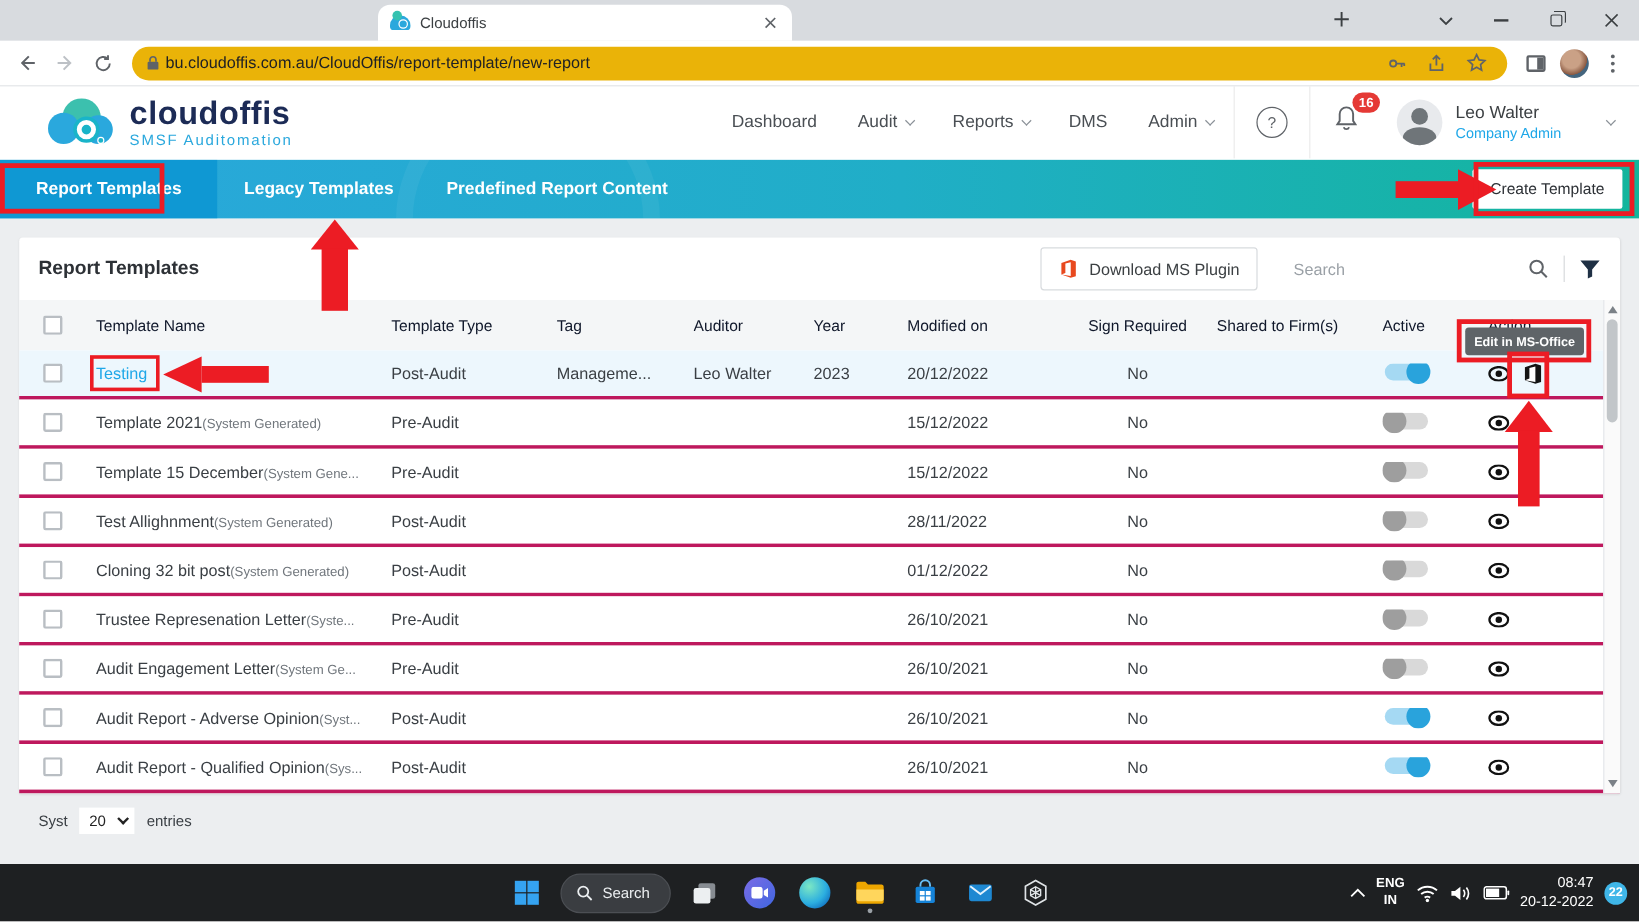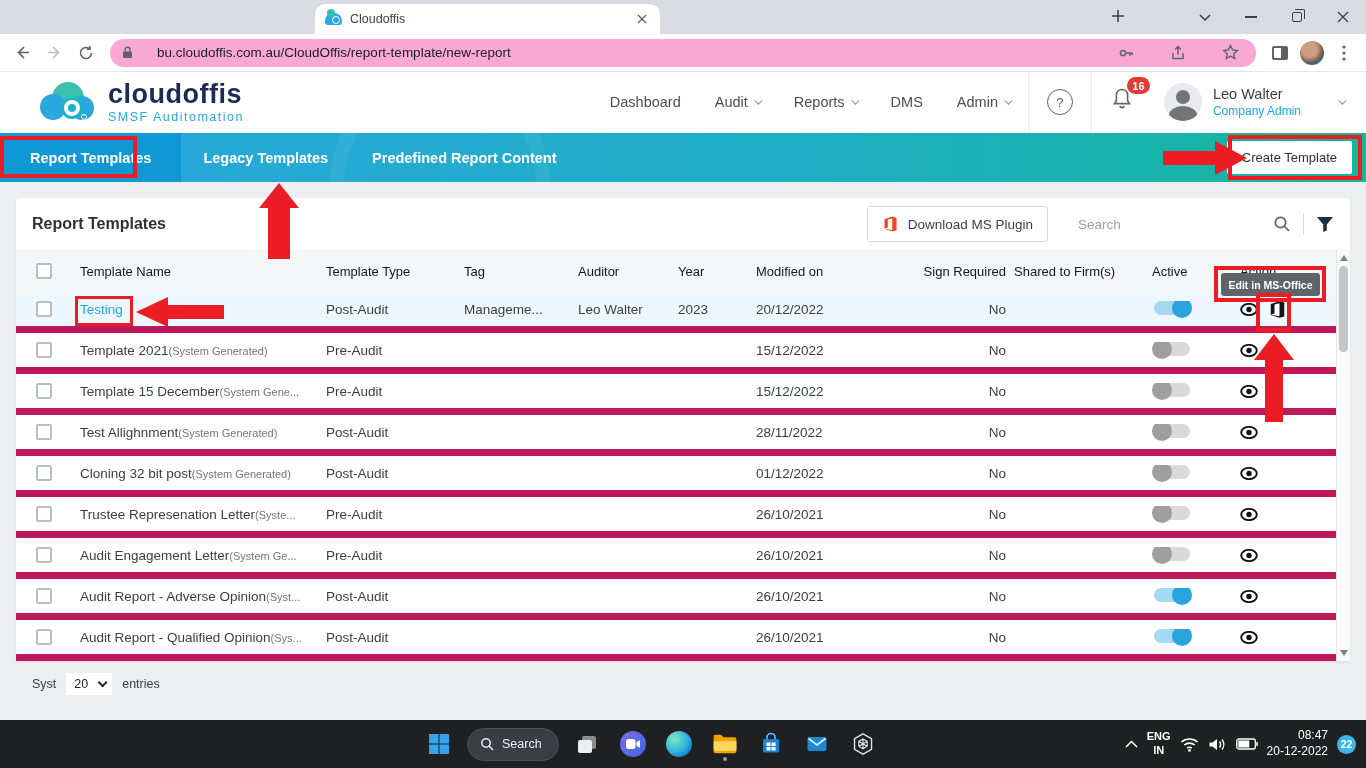--- a/index.html
+++ b/index.html
@@ -15,21 +15,21 @@
   .win-btn { width:46px; height:34px; display:flex; align-items:center; justify-content:center; }
   .glyph-min { width:12px; height:2px; background:#3c4043; }
   .glyph-restore { width:10px; height:10px; border:1.5px solid #3c4043; border-radius:2px; position:relative; }
   .glyph-restore:before { content:""; position:absolute; left:2px; top:-4px; width:9px; height:9px; border-top:1.5px solid #3c4043; border-right:1.5px solid #3c4043; border-radius:0 2px 0 0; }
   .cloud-fav { width:17px; height:12px; background:#2aa8dd; border-radius:8px 8px 3px 3px; position:relative; }
   .cloud-fav:before { content:""; position:absolute; left:2px; top:-4px; width:8px; height:8px; background:#35c2b0; border-radius:50%; }
   .cloud-fav:after { content:""; position:absolute; right:2px; bottom:1px; width:6px; height:6px; border:1.6px solid #fff; border-radius:50%; }
 
   .addressbar { height:37px; background:#fff; display:flex; align-items:center; padding:0 8px; gap:4px; box-shadow:0 1px 0 #e3e5e8; position:relative; z-index:5; }
   .nav-ic { width:28px; height:28px; display:flex; align-items:center; justify-content:center; border-radius:50%; }
-  .omnibox { flex:1; height:28px; background:#f9a8d4; border-radius:14px; display:flex; align-items:center; padding:0 12px; gap:24px; margin:16px 6px; }
+  .omnibox { flex:1; height:28px; background:#eab308; border-radius:14px; display:flex; align-items:center; padding:0 12px; gap:5px; margin:16px 6px; }
   .url-text { flex:1; font-size:13.5px; color:#202124; }
   .side-panel-ic { width:16px; height:14px; border:2px solid #5f6368; border-radius:2px; position:relative; }
   .side-panel-ic:after { content:""; position:absolute; right:0; top:0; bottom:0; width:5px; background:#5f6368; }
   .chrome-avatar { width:24px; height:24px; border-radius:50%; background:radial-gradient(circle at 40% 35%, #caa186 0 35%, #8a5a43 60%, #44657e 62%); }
 
   
   .app-header { height:62px; background:#fff; display:flex; align-items:center; padding:0 22px 0 40px; position:relative; z-index:4; }
   .logo { display:flex; align-items:center; gap:12px; }
   .logo-cloud { position:relative; width:56px; height:40px; }
   .logo-cloud .c1 { position:absolute; left:0; top:12px; width:26px; height:26px; border-radius:50%; background:#2aa8dd; }
@@ -70,25 +70,25 @@
   .head-right { margin-left:auto; display:flex; align-items:center; }
   .plugin-btn { display:flex; align-items:center; gap:9px; border:1px solid #d8dbde; background:#fff; border-radius:3px; padding:8px 14px; font-size:13.5px; color:#3c4043; font-family:inherit; cursor:pointer;justify-content:space-between; }
   .search-box { display:flex; align-items:center; margin-left:30px; }
   .search-input { border:none; outline:none; font-size:13.5px; color:#3c4043; width:195px; font-family:inherit; }
   .search-input::placeholder { color:#9aa0a6; }
   .vdiv { width:1px; height:22px; background:#d7dadd; margin:0 12px; }
 
   
   :root { --cols:64px 246px 138px 114px 100px 78px 134px 124px 138px 88px 1fr; }
   .thead { display:grid; grid-template-columns:var(--cols); height:42px; background:#f4f6f7; align-items:center; font-size:13px; color:#0f172a; }
-  .trow { display:grid; grid-template-columns:var(--cols); height:41px; align-items:center; border-bottom:7px solid #be185d; font-size:13.5px; color:#3a3f44; background:#fff; }
+  .trow { display:grid; grid-template-columns:var(--cols); height:41px; align-items:center; border-bottom:3px solid #be185d; font-size:13.5px; color:#3a3f44; background:#fff; }
   .trow.hl { background:#edf7fd; }
   .cell { padding-right:8px; overflow:hidden; white-space:nowrap; text-overflow:ellipsis; }
   .c-check { display:flex; justify-content:center; }
-  .c-sign { text-align:right; }
+  .c-sign { text-align:center; }
   .cb { width:16px; height:16px; border:2px solid #b9bec3; border-radius:2px; background:#fff; display:inline-block; }
   .c-name { display:flex; align-items:baseline; }
   .tn { color:#3a3f44; }
   .tn.link { color:#1ea7e8; cursor:pointer; }
   .ts { font-size:11px; color:#70767c; }
   .toggle { width:36px; height:14px; border-radius:7px; position:relative; display:inline-block; cursor:pointer; }
   .toggle.on { background:#a5d9f3; }
   .toggle.off { background:#d9d9d9; }
   .toggle .knob { position:absolute; top:-3px; width:20px; height:20px; border-radius:50%; }
   .toggle.on .knob { right:-2px; background:#29a3dc; }

